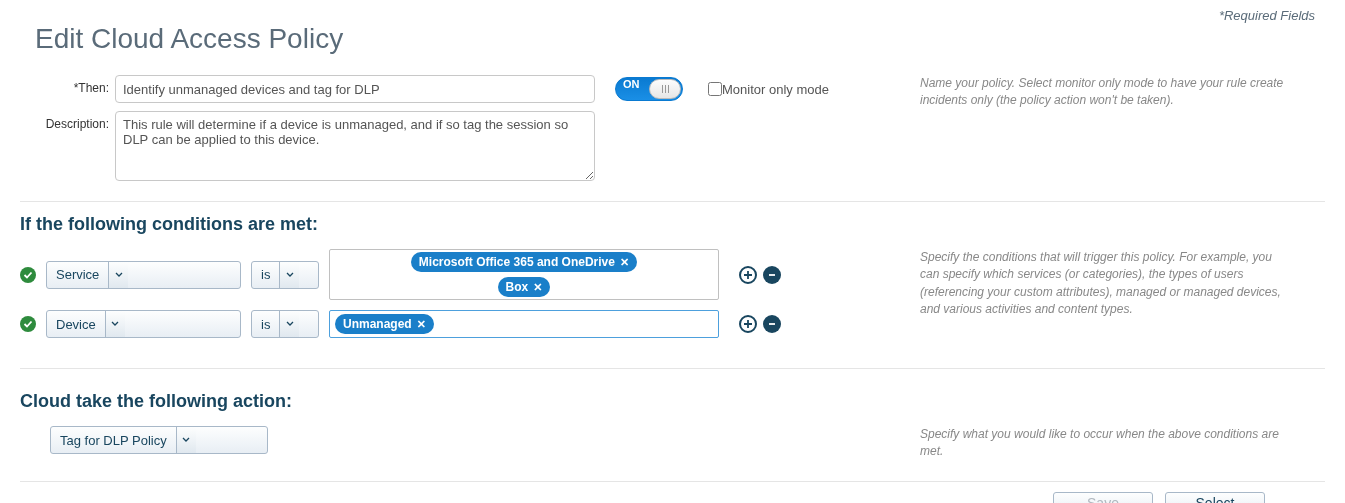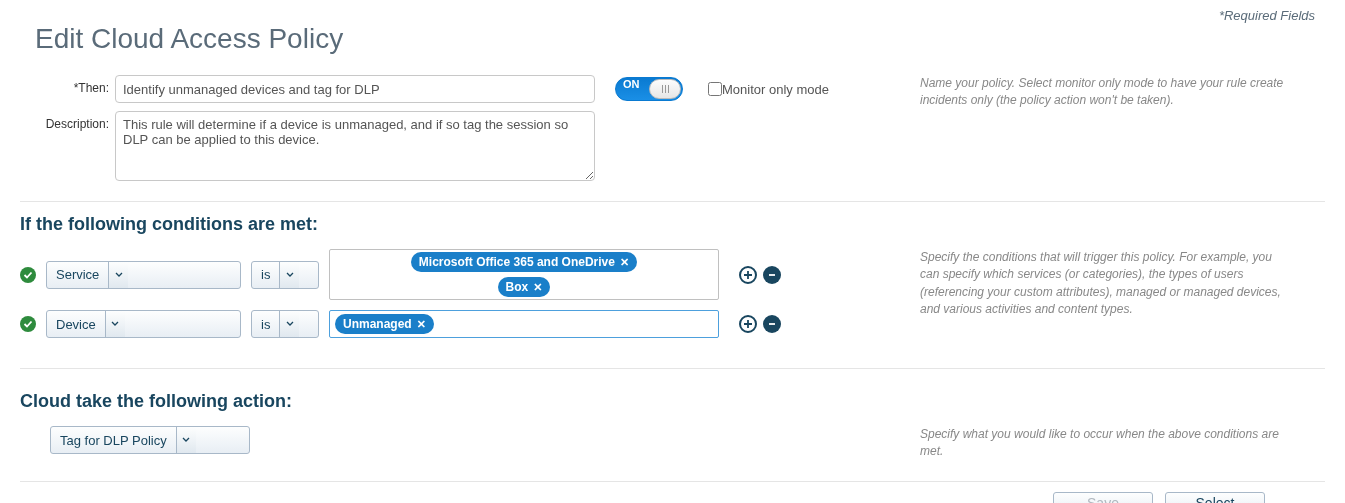--- a/index.html
+++ b/index.html
@@ -165,21 +165,21 @@
   }
   .dropdown .dd-btn {
     width: 20px;
     border-left: 1px solid #a8b8c8;
     display: flex; align-items: center; justify-content: center;
     background: linear-gradient(#fdfefe,#e0e8ef);
   }
   .dd-btn svg { width: 8px; height: 8px; }
   .dd-subject { width: 195px; }
   .dd-op { width: 68px; }
-  .dd-action { width: 200px; }
+  .dd-action { width: 218px; }
   .tag-box {
     width: 390px;
     min-height: 28px;
     border: 1px solid #4da0dd;
     border-radius: 2px;
     display: flex;
     align-items: center;
     flex-wrap: wrap;
     gap: 5px;
     padding: 2px 5px;

